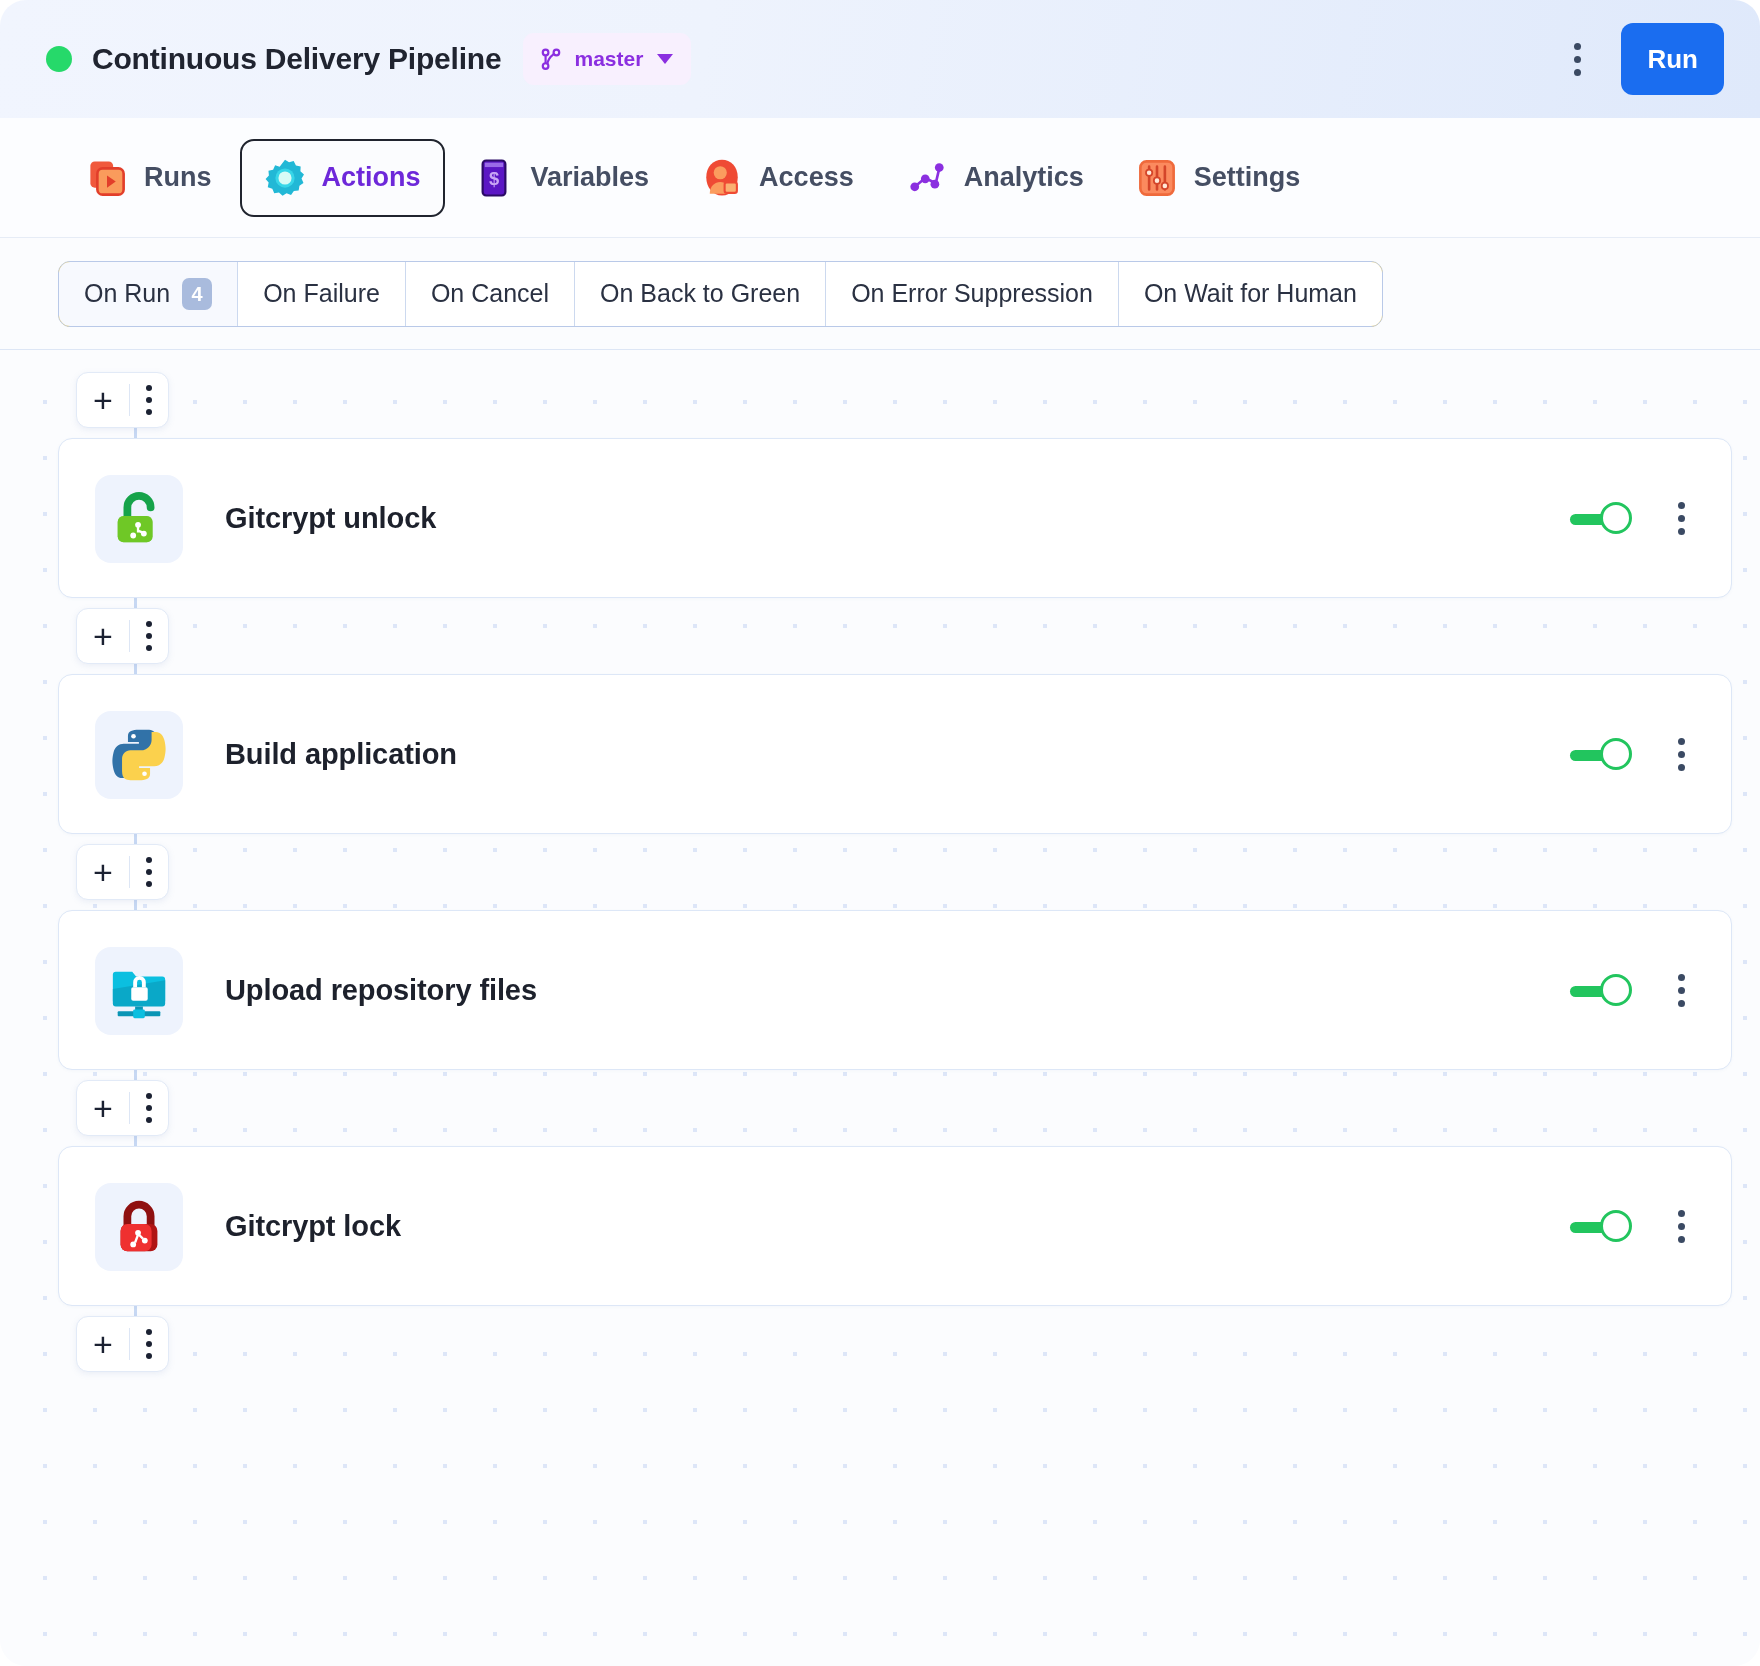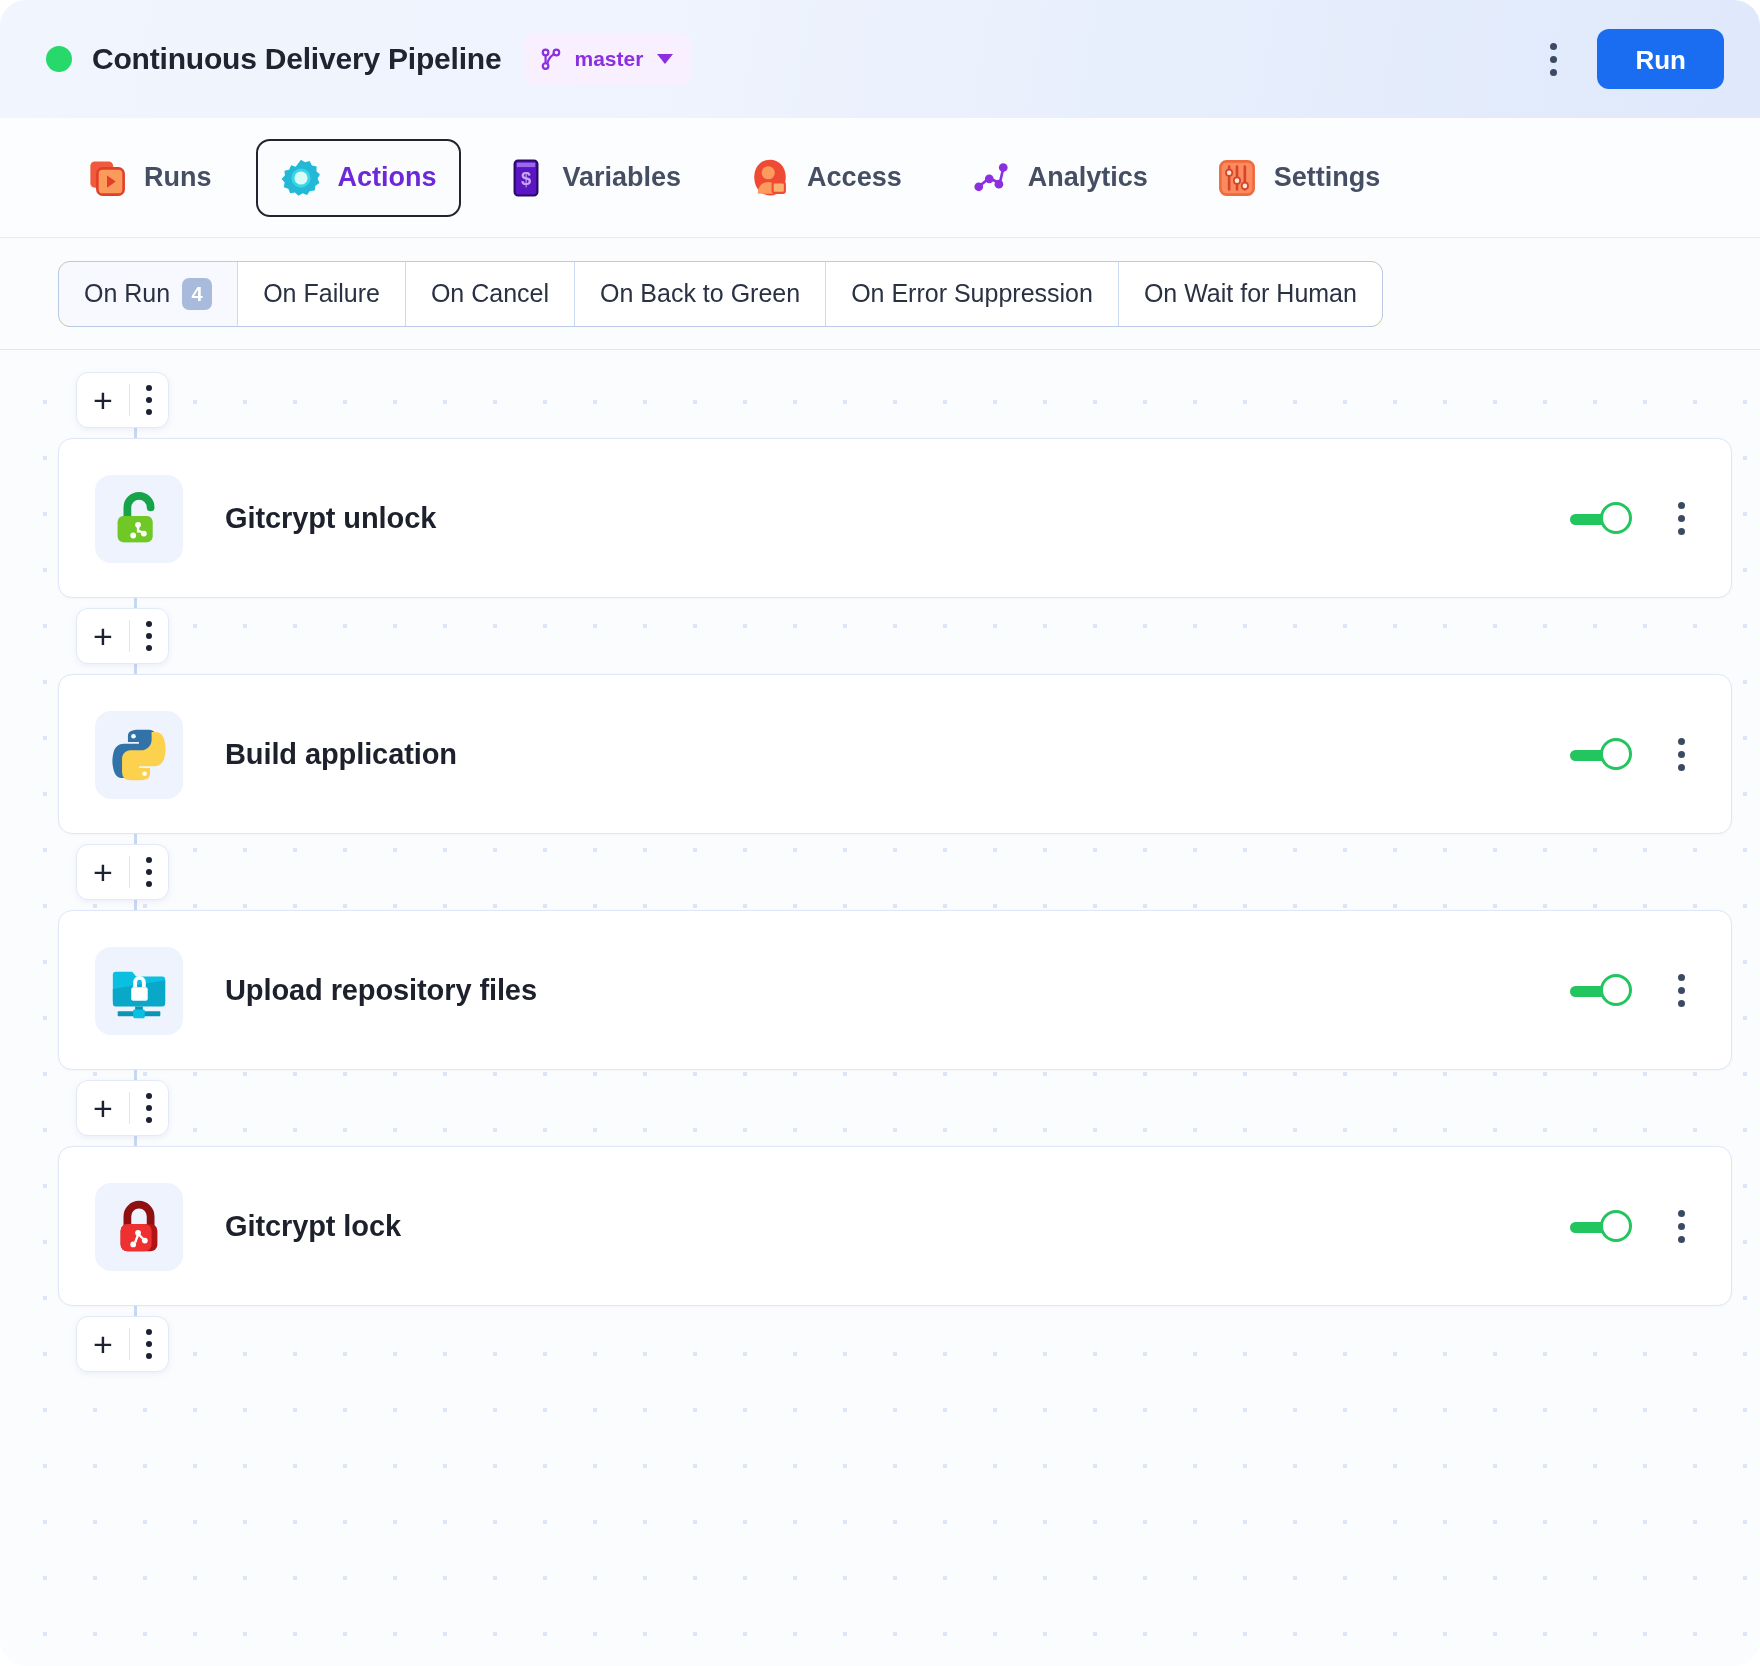--- a/index.html
+++ b/index.html
@@ -94,38 +94,38 @@
   }
   .titlebar .kebab { margin-right: 28px; }
 
   .run-button {
     background: #1a6df0;
     color: #ffffff;
     font-size: 26px;
     font-weight: 600;
     border: none;
     border-radius: 12px;
-    padding: 0 38px;
-    height: 60px;
+    padding: 0 26px;
+    height: 72px;
     line-height: 62px;
     cursor: pointer;
     font-family: "Liberation Sans", sans-serif;
   }
 
   
   .navbar {
     height: 120px;
     min-height: 120px;
     background: #fcfdff;
     border-bottom: 1px solid #e6ecf6;
     display: flex;
     align-items: center;
     padding-left: 62px;
     box-sizing: border-box;
-    gap: 20px;
+    gap: 4px;
   }
   .nav-item {
     display: flex;
     align-items: center;
     gap: 16px;
     padding: 16px 22px;
     border-radius: 14px;
     cursor: pointer;
     border: 2px solid transparent;
     box-sizing: border-box;

